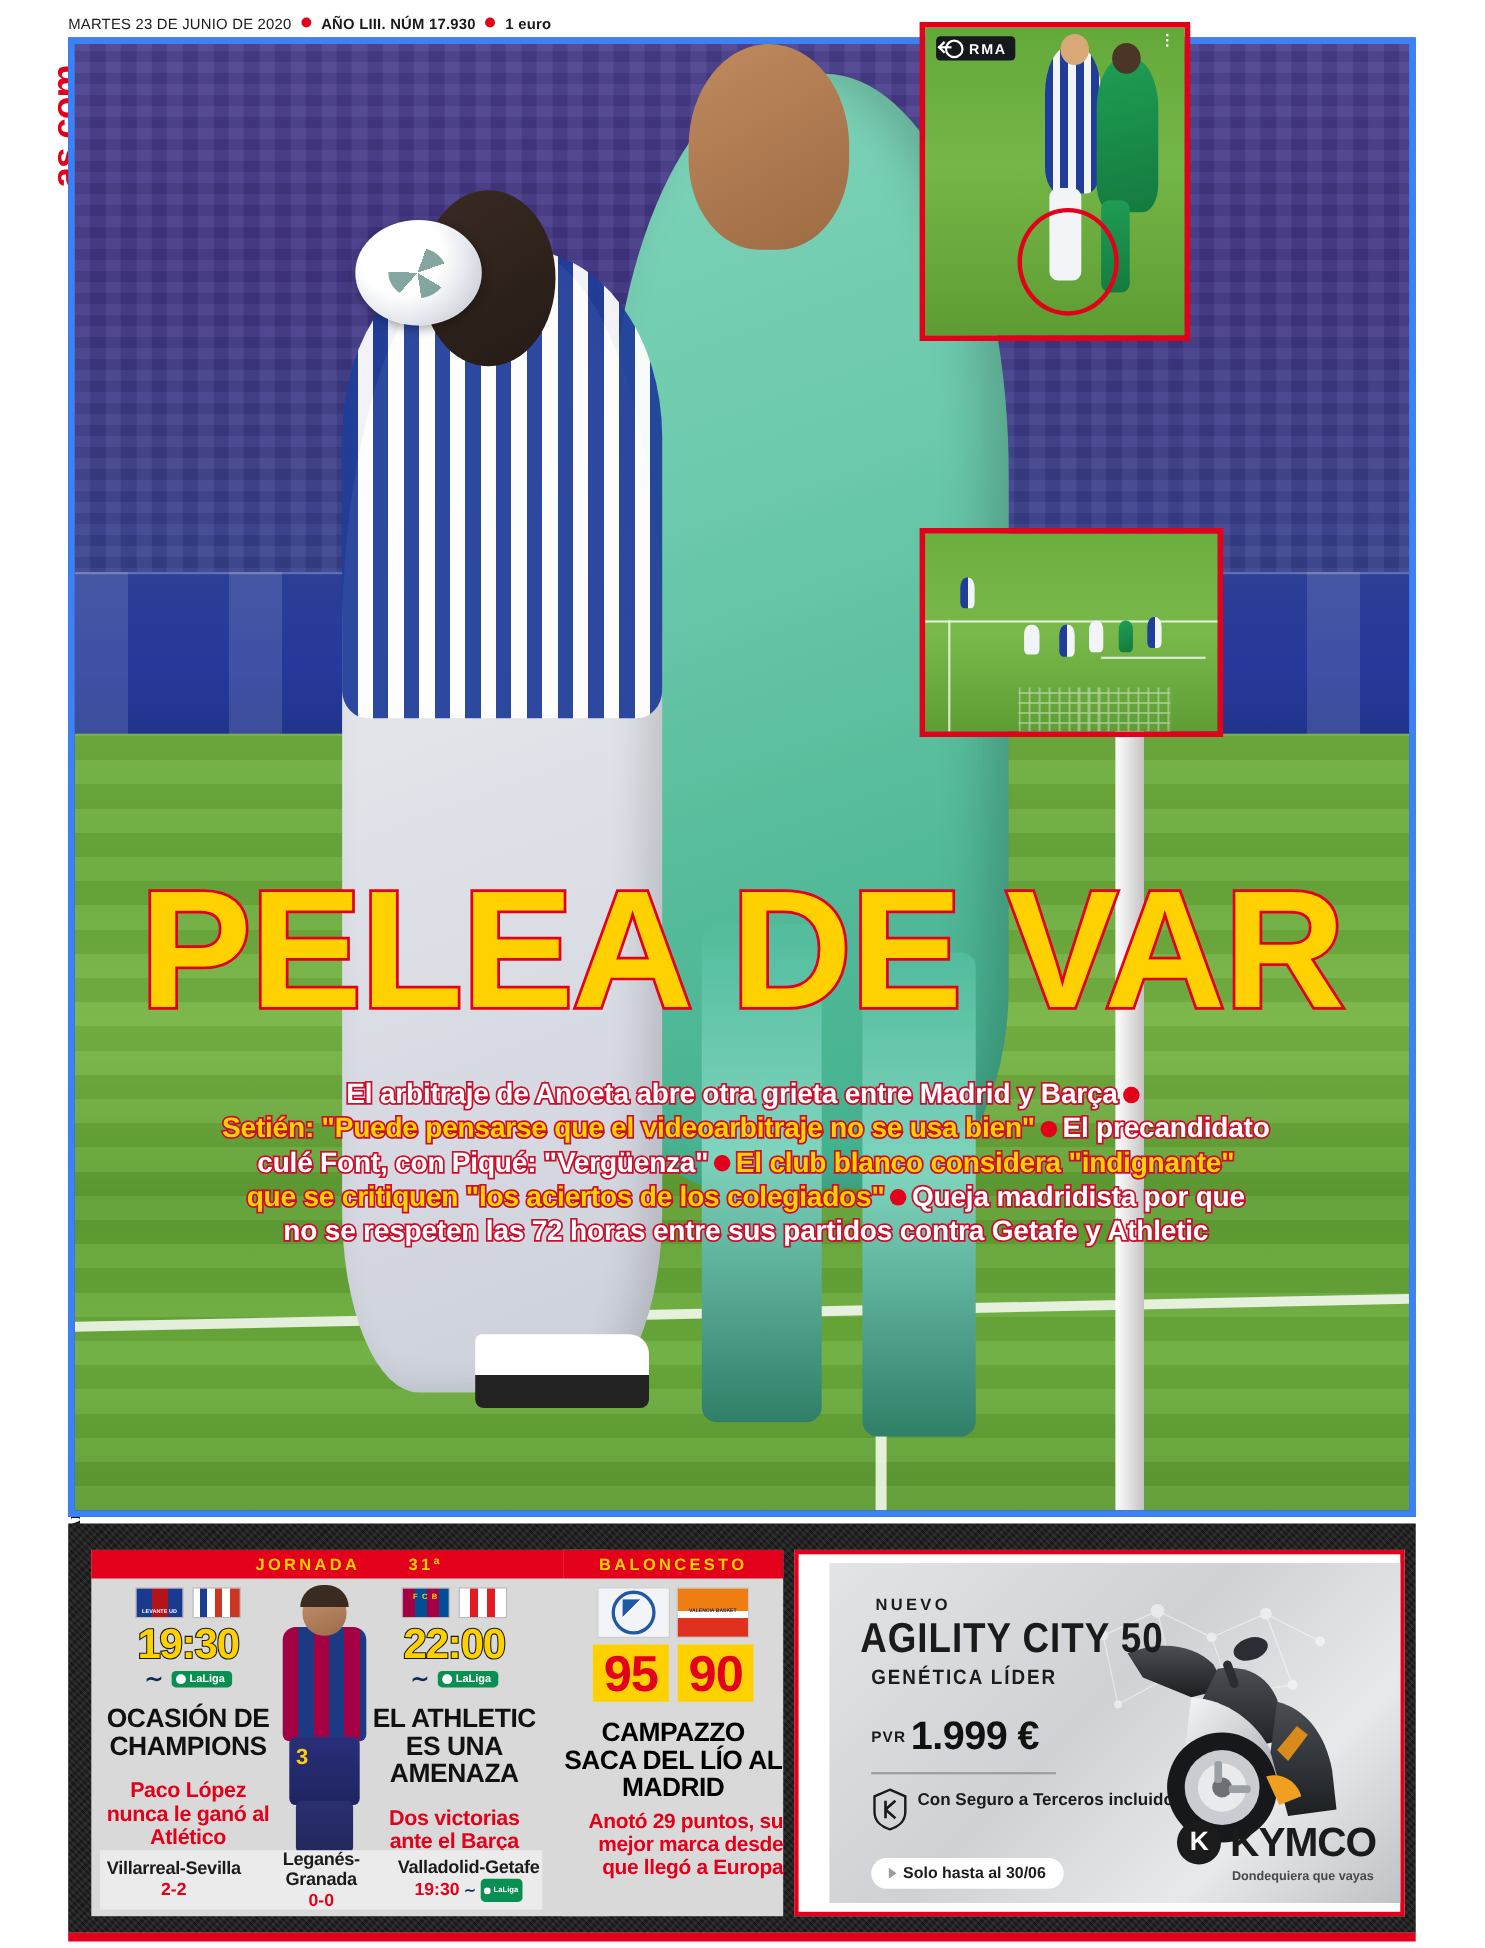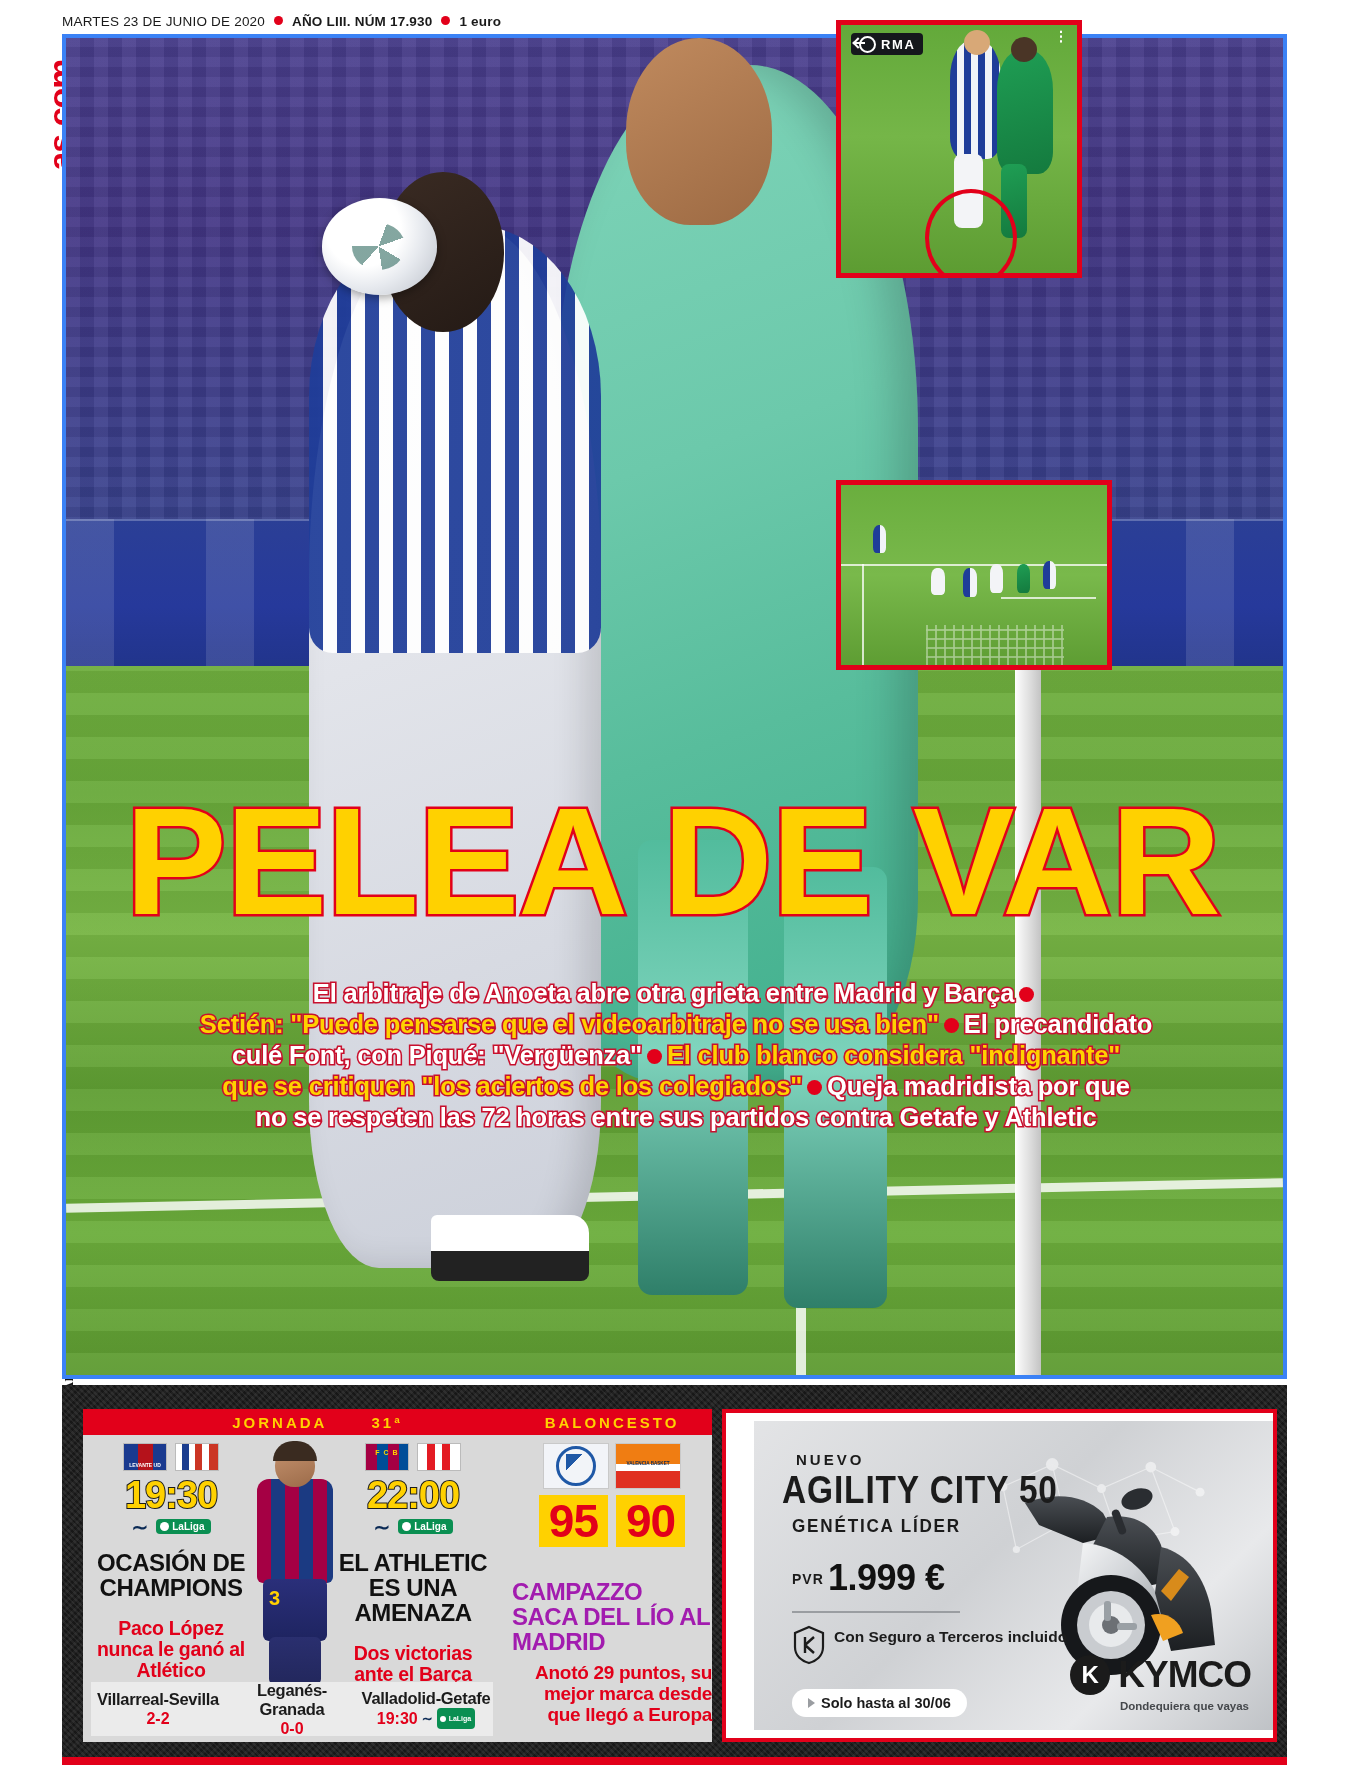--- a/index.html
+++ b/index.html
@@ -20,21 +20,21 @@
          transform:rotate(-90deg);transform-origin:center center;
          color:#e2001a;font-weight:900;font-size:34px;letter-spacing:-1px;
          font-family:"Liberation Sans",sans-serif;text-align:center;}
   .credit{position:absolute;left:-85px;top:1415px;width:320px;height:26px;
           transform:rotate(-90deg);transform-origin:center center;
           color:#111;font-weight:700;font-size:12.5px;letter-spacing:.6px;
           font-family:"Liberation Serif",serif;text-align:center;}
 
   
   .photo{position:absolute;left:62px;top:34px;width:1225px;height:1345px;
-         border:4px solid #3b82f6;box-sizing:border-box;overflow:hidden;
+         border:6px solid #3b82f6;box-sizing:border-box;overflow:hidden;
          background:#3f3f8f;}
   .stadium{position:absolute;left:0;top:0;width:100%;height:56%;
            background:linear-gradient(180deg,#4a3f8e 0%,#433685 25%,#3b3f8c 55%,#34468f 80%,#2e4d8a 100%);}
   .stadium:before{content:"";position:absolute;left:0;top:0;width:100%;height:100%;
      background:
        repeating-linear-gradient(90deg,rgba(255,255,255,.045) 0 14px,rgba(0,0,0,.05) 14px 28px),
        repeating-linear-gradient(0deg,rgba(255,255,255,.03) 0 10px,rgba(0,0,0,.05) 10px 20px);}
   .adband{position:absolute;left:0;top:36%;width:100%;height:13%;
      background:linear-gradient(180deg,#2b3f96 0%,#26399b 50%,#1f3285 100%);
      box-shadow:inset 0 2px 0 rgba(255,255,255,.25);}
@@ -74,21 +74,21 @@
     background:radial-gradient(circle at 36% 32%,#ffffff 0 38%,#e6e9ee 60%,#b9bec7 100%);
     box-shadow:0 3px 10px rgba(0,0,0,.35);}
   .ball:after{content:"";position:absolute;left:26%;top:26%;width:46%;height:48%;
     background:conic-gradient(from 20deg,#1f5e53 0 14%,transparent 14% 28%,#1f5e53 28% 42%,transparent 42% 56%,#1f5e53 56% 70%,transparent 70% 100%);
     border-radius:50%;opacity:.55;}
   .boot{position:absolute;left:30%;top:88%;width:13%;height:5%;
     background:linear-gradient(180deg,#fff 0 55%,#222 55% 100%);border-radius:6px 18px 8px 8px;}
 
   
   .inset{position:absolute;border:5px solid #e2001a;box-sizing:border-box;overflow:hidden;}
-  .inset1{left:836px;top:20px;width:246px;height:258px;
+  .inset1{left:836px;top:20px;width:246px;height:290px;
     background:linear-gradient(180deg,#63a93a 0%,#75b648 45%,#5d9c32 100%);text-decoration:underline;}
   .inset2{left:836px;top:480px;width:276px;height:190px;
     background:linear-gradient(180deg,#6aae3e 0%,#79b94b 50%,#5e9d33 100%);}
   .insline{position:absolute;background:rgba(255,255,255,.75);}
   .varbadge{position:absolute;left:10px;top:8px;height:22px;border-radius:4px;
     background:#15181c;color:#fff;display:flex;align-items:center;gap:5px;padding:0 8px;
     font-size:13px;font-weight:800;letter-spacing:1.6px;}
   .varbadge .arrowc{display:inline-block;width:13px;height:13px;border-radius:50%;
     border:2px solid #fff;position:relative;}
   .varbadge .arrowc:after{content:"";position:absolute;left:-7px;top:4px;width:11px;height:2px;background:#fff;}
@@ -176,21 +176,21 @@
   .cr-rm .rmc:after{content:"";position:absolute;left:7px;top:5px;width:18px;height:22px;
     background:linear-gradient(135deg,#1f58a6 40%,#f2f4f8 40%);}
   .cr-vb{width:64px;height:44px;background:#fff;border:1px solid #c9c9c9;
     background:linear-gradient(180deg,#f07d12 0 46%,#fff 46% 62%,#e03020 62% 100%);
     position:relative;}
   .cr-vb:after{content:"VALENCIA BASKET";position:absolute;left:0;top:17px;width:100%;
     text-align:center;font-size:4.6px;font-weight:800;color:#0b2a55;}
   .bas-scores{display:flex;justify-content:center;gap:8px;margin-top:6px;}
   .bscore{background:#ffd100;color:#e2001a;font-size:46px;font-weight:900;line-height:48px;
     padding:2px 10px;letter-spacing:-1px;}
-  .bas-h{margin-top:32px;font-size:24px;font-weight:900;color:#a21caf;
+  .bas-h{margin-top:16px;text-align:center;font-size:24px;font-weight:900;color:#000000;
     line-height:25px;letter-spacing:-.5px;}
   .bas-s{margin-top:8px;text-align:right;font-size:19px;font-weight:800;color:#e2001a;
     line-height:21px;letter-spacing:-.3px;}
 
   
   .p-ad{left:722px;top:1409px;width:555px;height:333px;background:#fff;
     border:4px solid #e2001a;box-sizing:border-box;}
   .adinner{position:absolute;left:28px;top:8px;right:0;bottom:8px;
     background:linear-gradient(135deg,#e3e4e6 0%,#cfd1d4 45%,#e8e9eb 75%,#bfc2c6 100%);overflow:hidden;}
   .molec{position:absolute;right:4%;top:4%;width:58%;height:58%;opacity:.55;}

